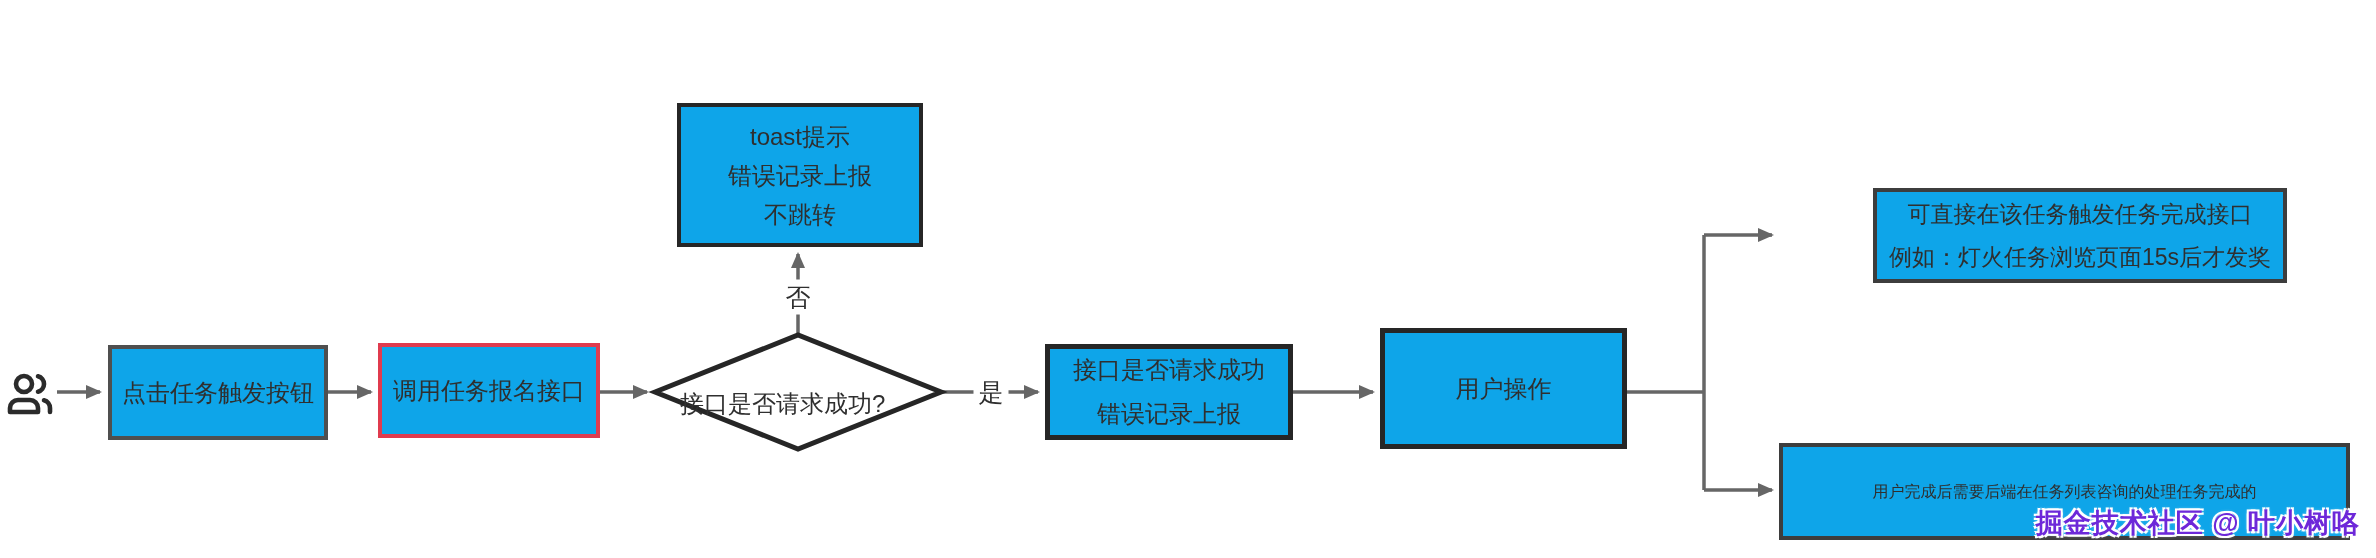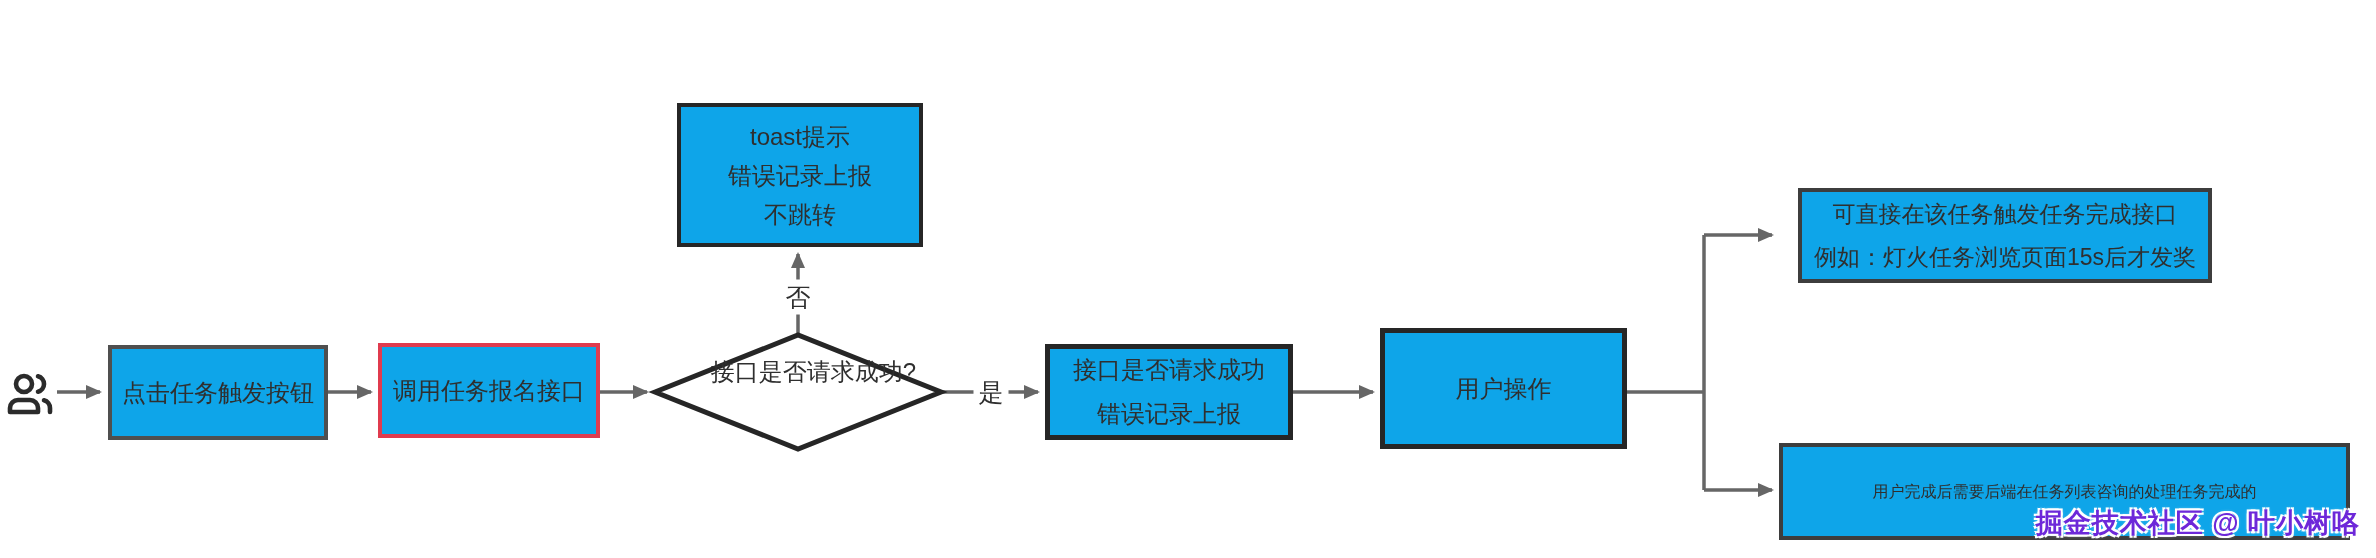--- a/index.html
+++ b/index.html
@@ -40,29 +40,29 @@
   .b-dark4 { border: 4px solid #262626; }
   .b-dark5 { border: 5px solid #262626; }
   .b-mid   { border: 4px solid #3d3d3d; }
   .b-red   { border: 4px solid #e03b4e; }
 
   .node-click   { left: 108px;  top: 345px; width: 220px; height: 95px; }
   .node-call    { left: 378px;  top: 343px; width: 222px; height: 95px; }
   .node-toast   { left: 677px;  top: 103px; width: 246px; height: 144px; line-height: 39px; }
   .node-jump    { left: 1045px; top: 344px; width: 248px; height: 96px; line-height: 44px; }
   .node-user    { left: 1380px; top: 328px; width: 247px; height: 121px; }
-  .node-direct  { left: 1798px; top: 188px; width: 414px; height: 95px; font-size: 23px; line-height: 43px; }
+  .node-direct  { left: 1873px; top: 188px; width: 414px; height: 95px; font-size: 23px; line-height: 43px; }
   .node-backend { left: 1779px; top: 443px; width: 571px; height: 97px; font-size: 16px; line-height: 43px; }
 
   .decision-label {
     position: absolute;
     left: 680px;
-    top: 356px;
+    top: 388px;
     width: 236px;
-    text-align: right;
+    text-align: left;
     font-size: 24px;
     z-index: 2;
   }
   .edge-label {
     position: absolute;
     transform: translate(-50%, -50%);
     background: #ffffff;
     padding: 1px 5px;
     font-size: 25px;
     z-index: 3;

